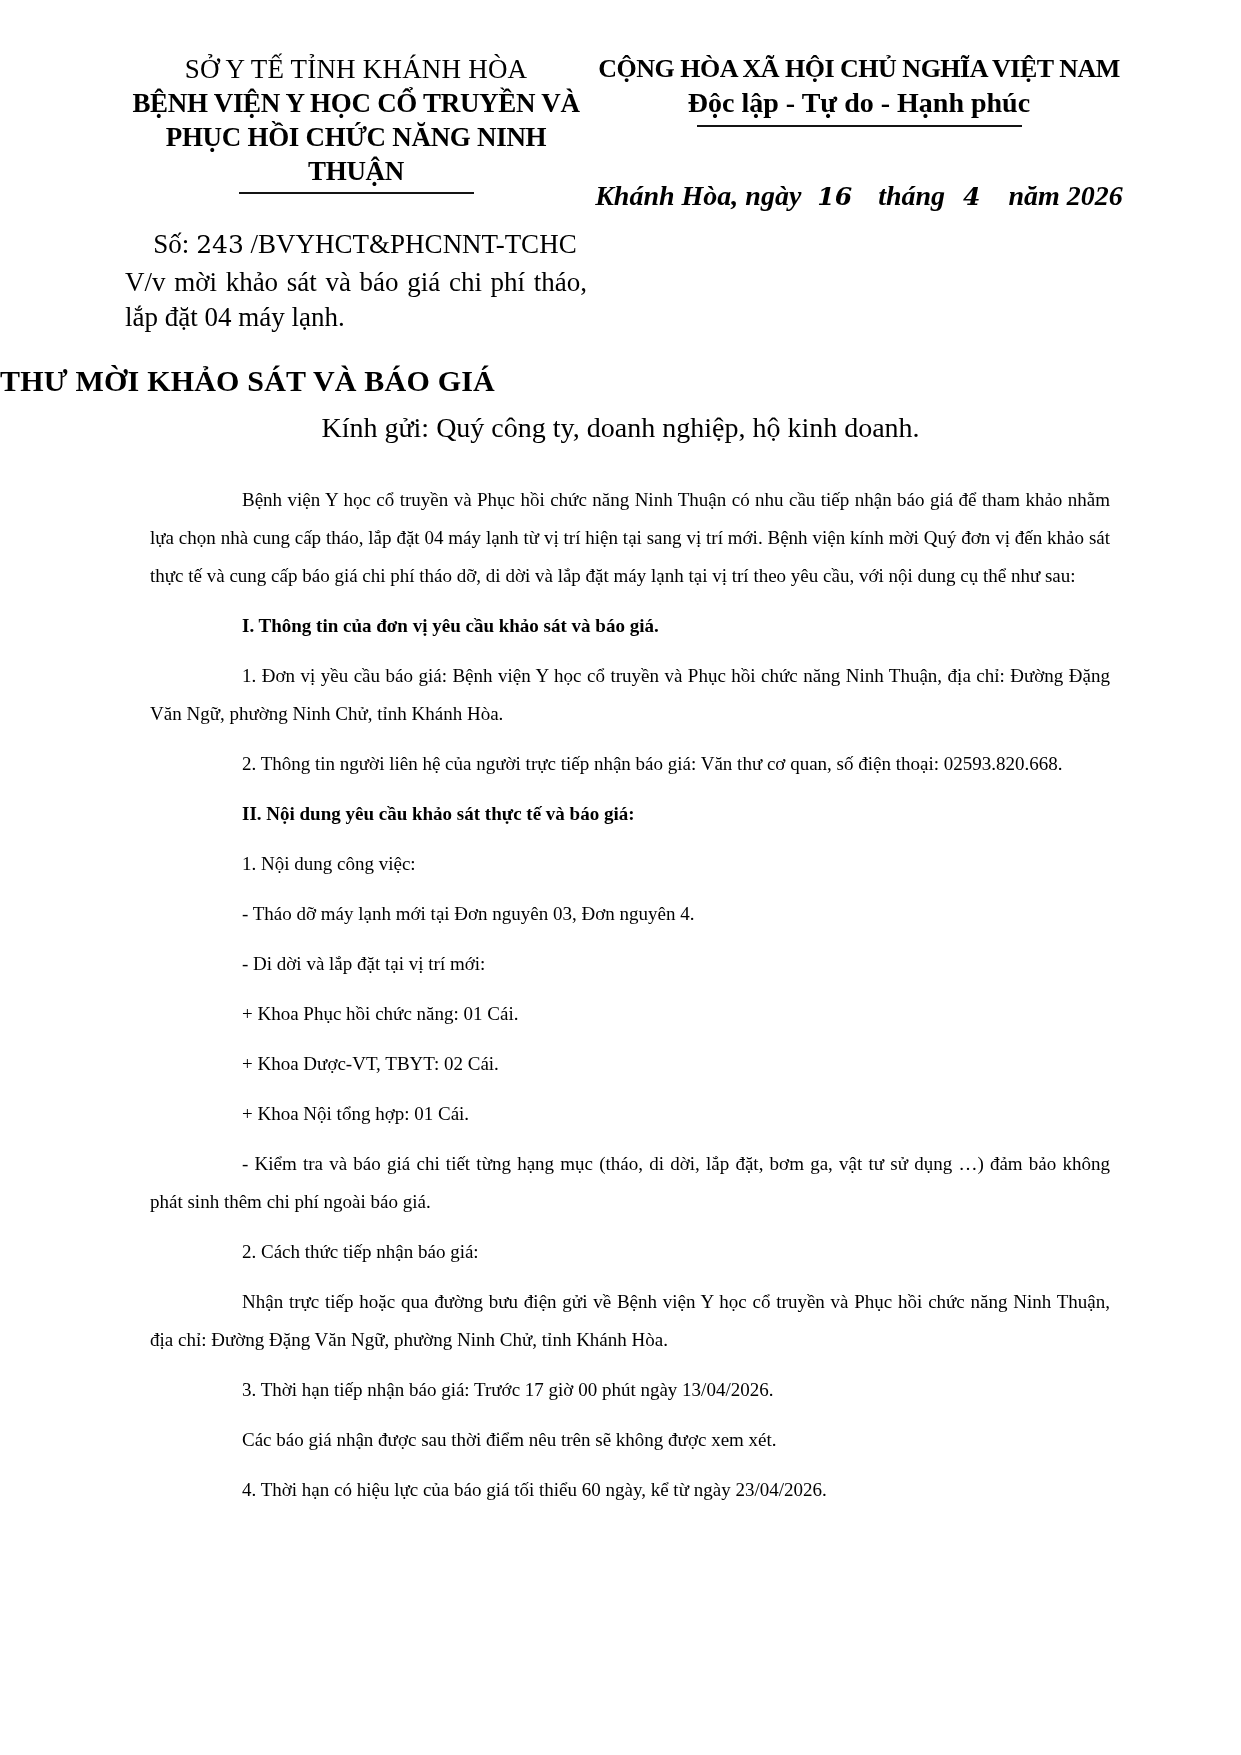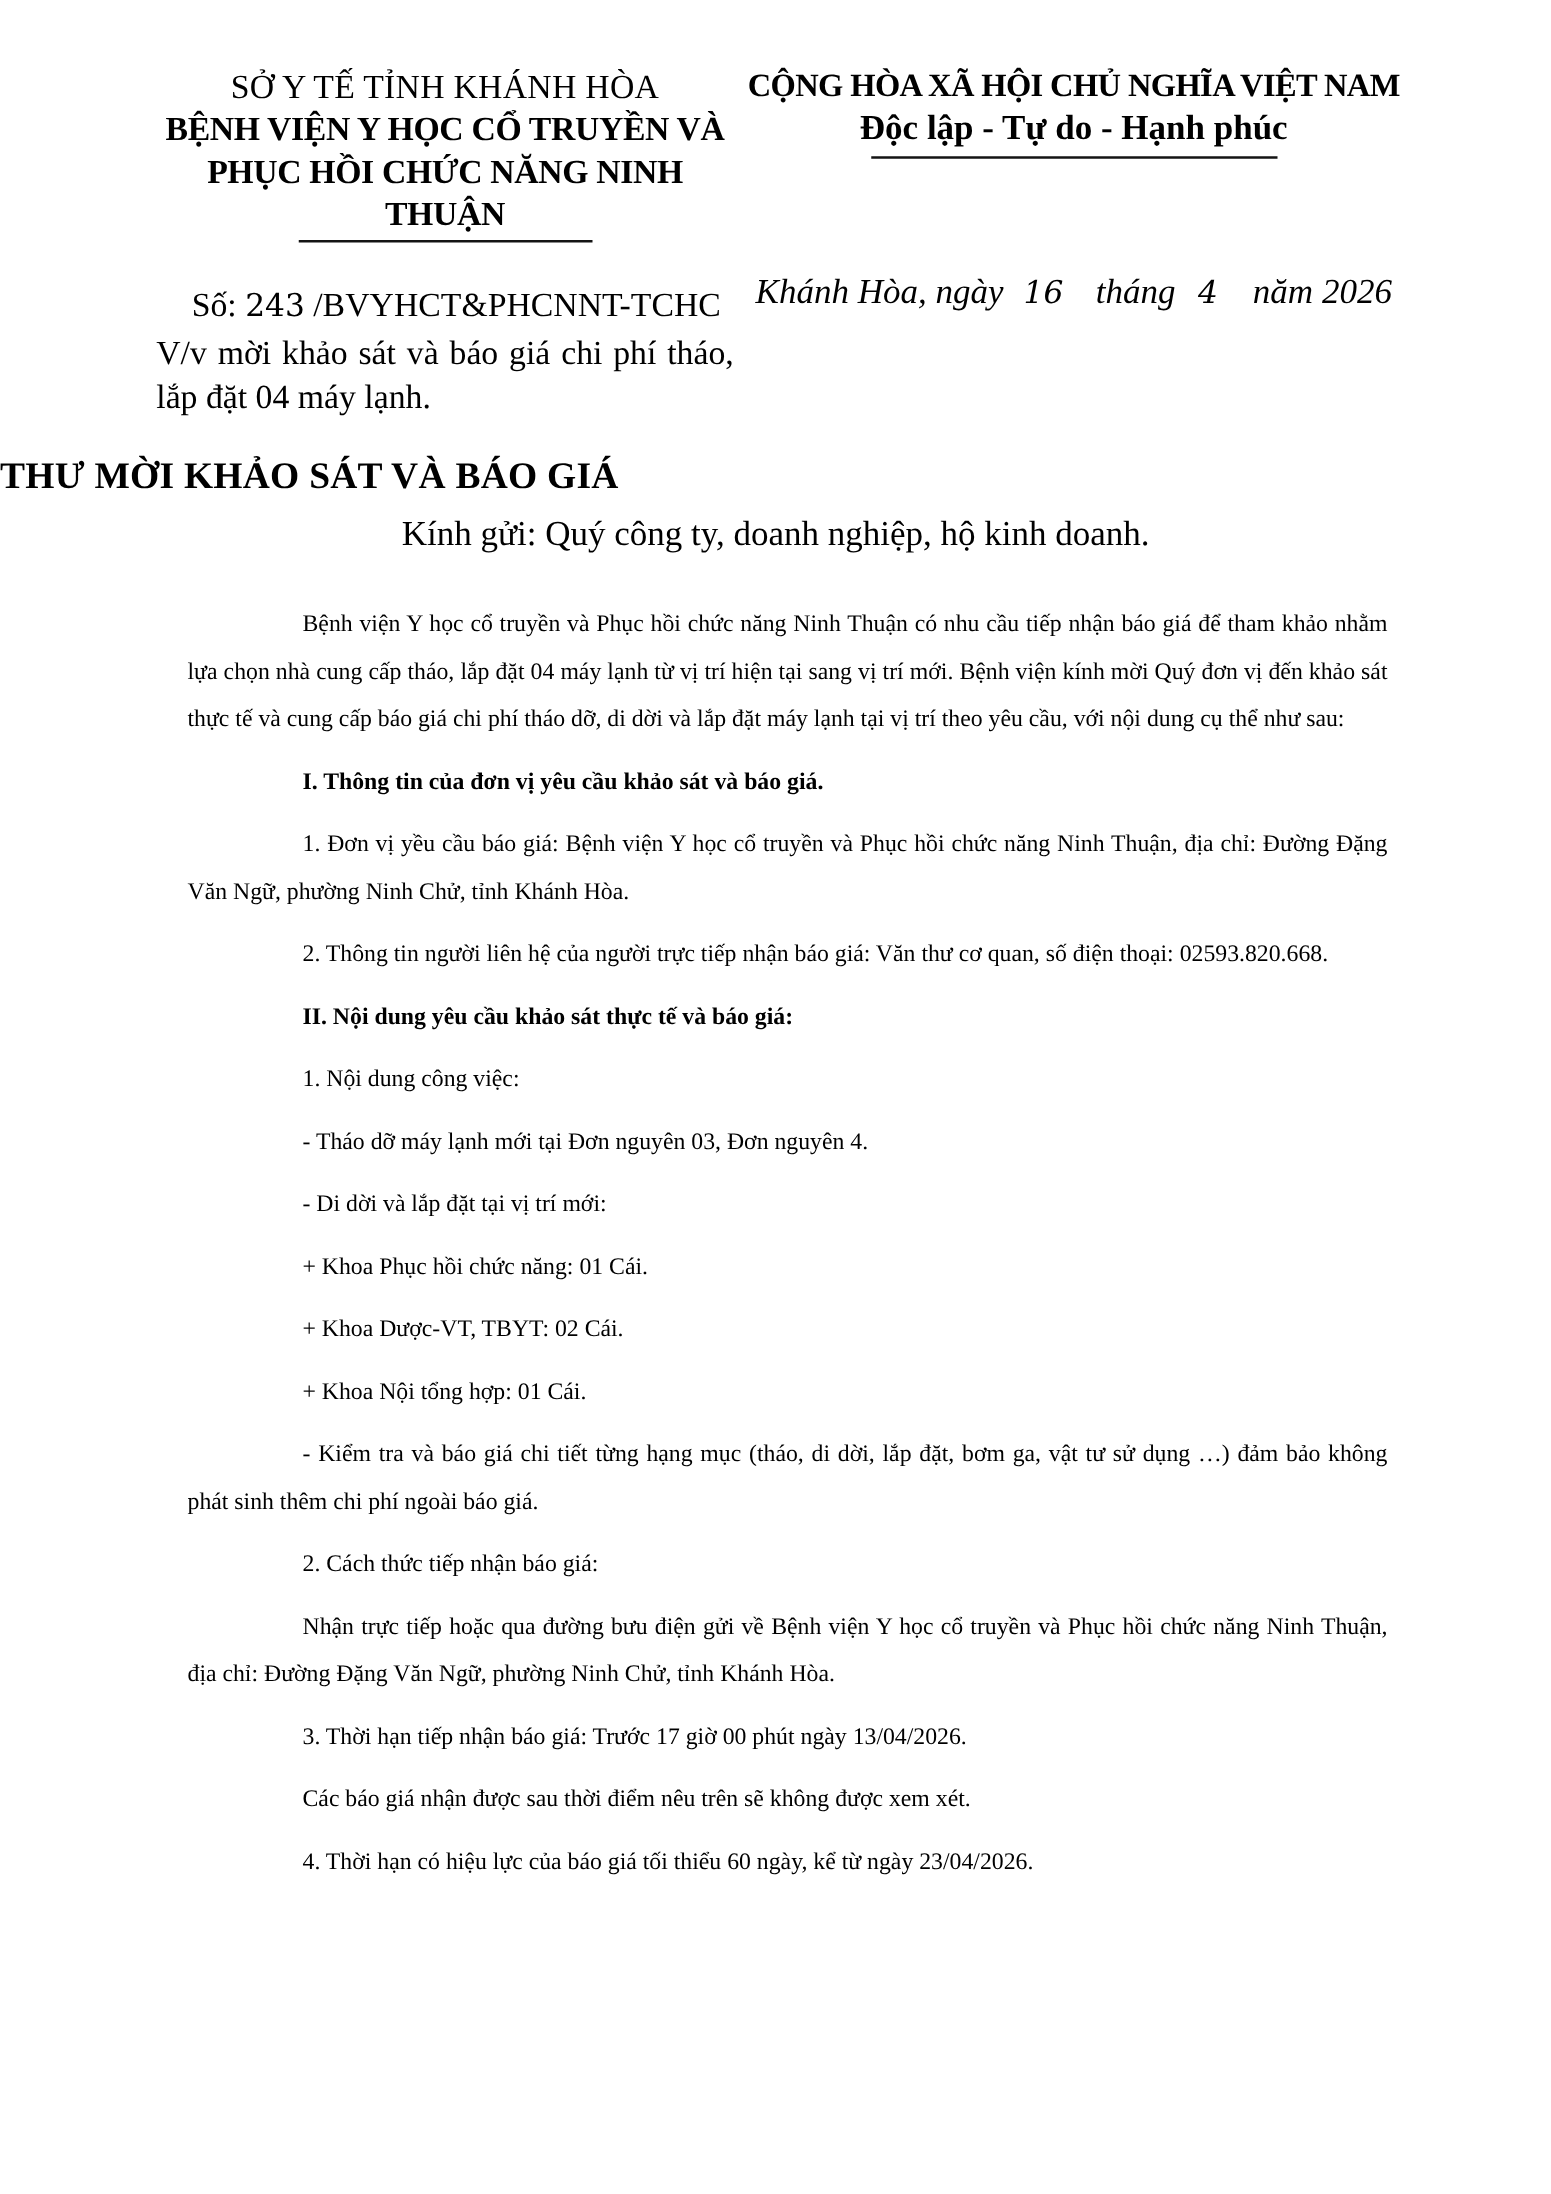--- a/index.html
+++ b/index.html
@@ -24,22 +24,22 @@
   .national { font-size:26px; line-height:34px; font-weight:bold; letter-spacing:-0.5px; }
   .motto    { font-size:28px; line-height:34px; font-weight:bold; }
 
   .doc-number { margin-top:33px; font-size:27px; line-height:34px; padding-left:18px; white-space:nowrap; }
   .fill { font-family:"DejaVu Serif",serif; font-size:25px; }
 
   .subject { margin-top:3px; font-size:27px; line-height:35px; text-align:left; }
   .subject .l1 { text-align:justify; text-align-last:justify; }
   .subject .l2 { text-align:left; }
 
-  .date-line { margin-top:90px; font-size:28px; line-height:34px; font-style:italic;
-               display:flex; justify-content:center; align-items:baseline; white-space:nowrap; }
+  .date-line { margin-top:52px; font-size:28px; line-height:34px; font-style:italic;
+               display:flex; justify-content:center; align-items:baseline; white-space:nowrap;font-weight:bold; }
   .date-line .d-place { margin-right:16px; }
   .date-line .d-day   { margin-right:26px;text-align:right; }
   .date-line .d-tlbl  { margin-right:18px;text-align:right; }
   .date-line .d-month { margin-right:28px; }
   .fill-num { font-family:"DejaVu Serif",serif; font-size:25px; }
 
   
   .title { margin-top:26px; text-align:left; font-size:30px; line-height:40px;
            font-weight:bold; letter-spacing:0.2px; }
   .salutation { margin-top:8px; text-align:center; font-size:28px; line-height:38px; }

